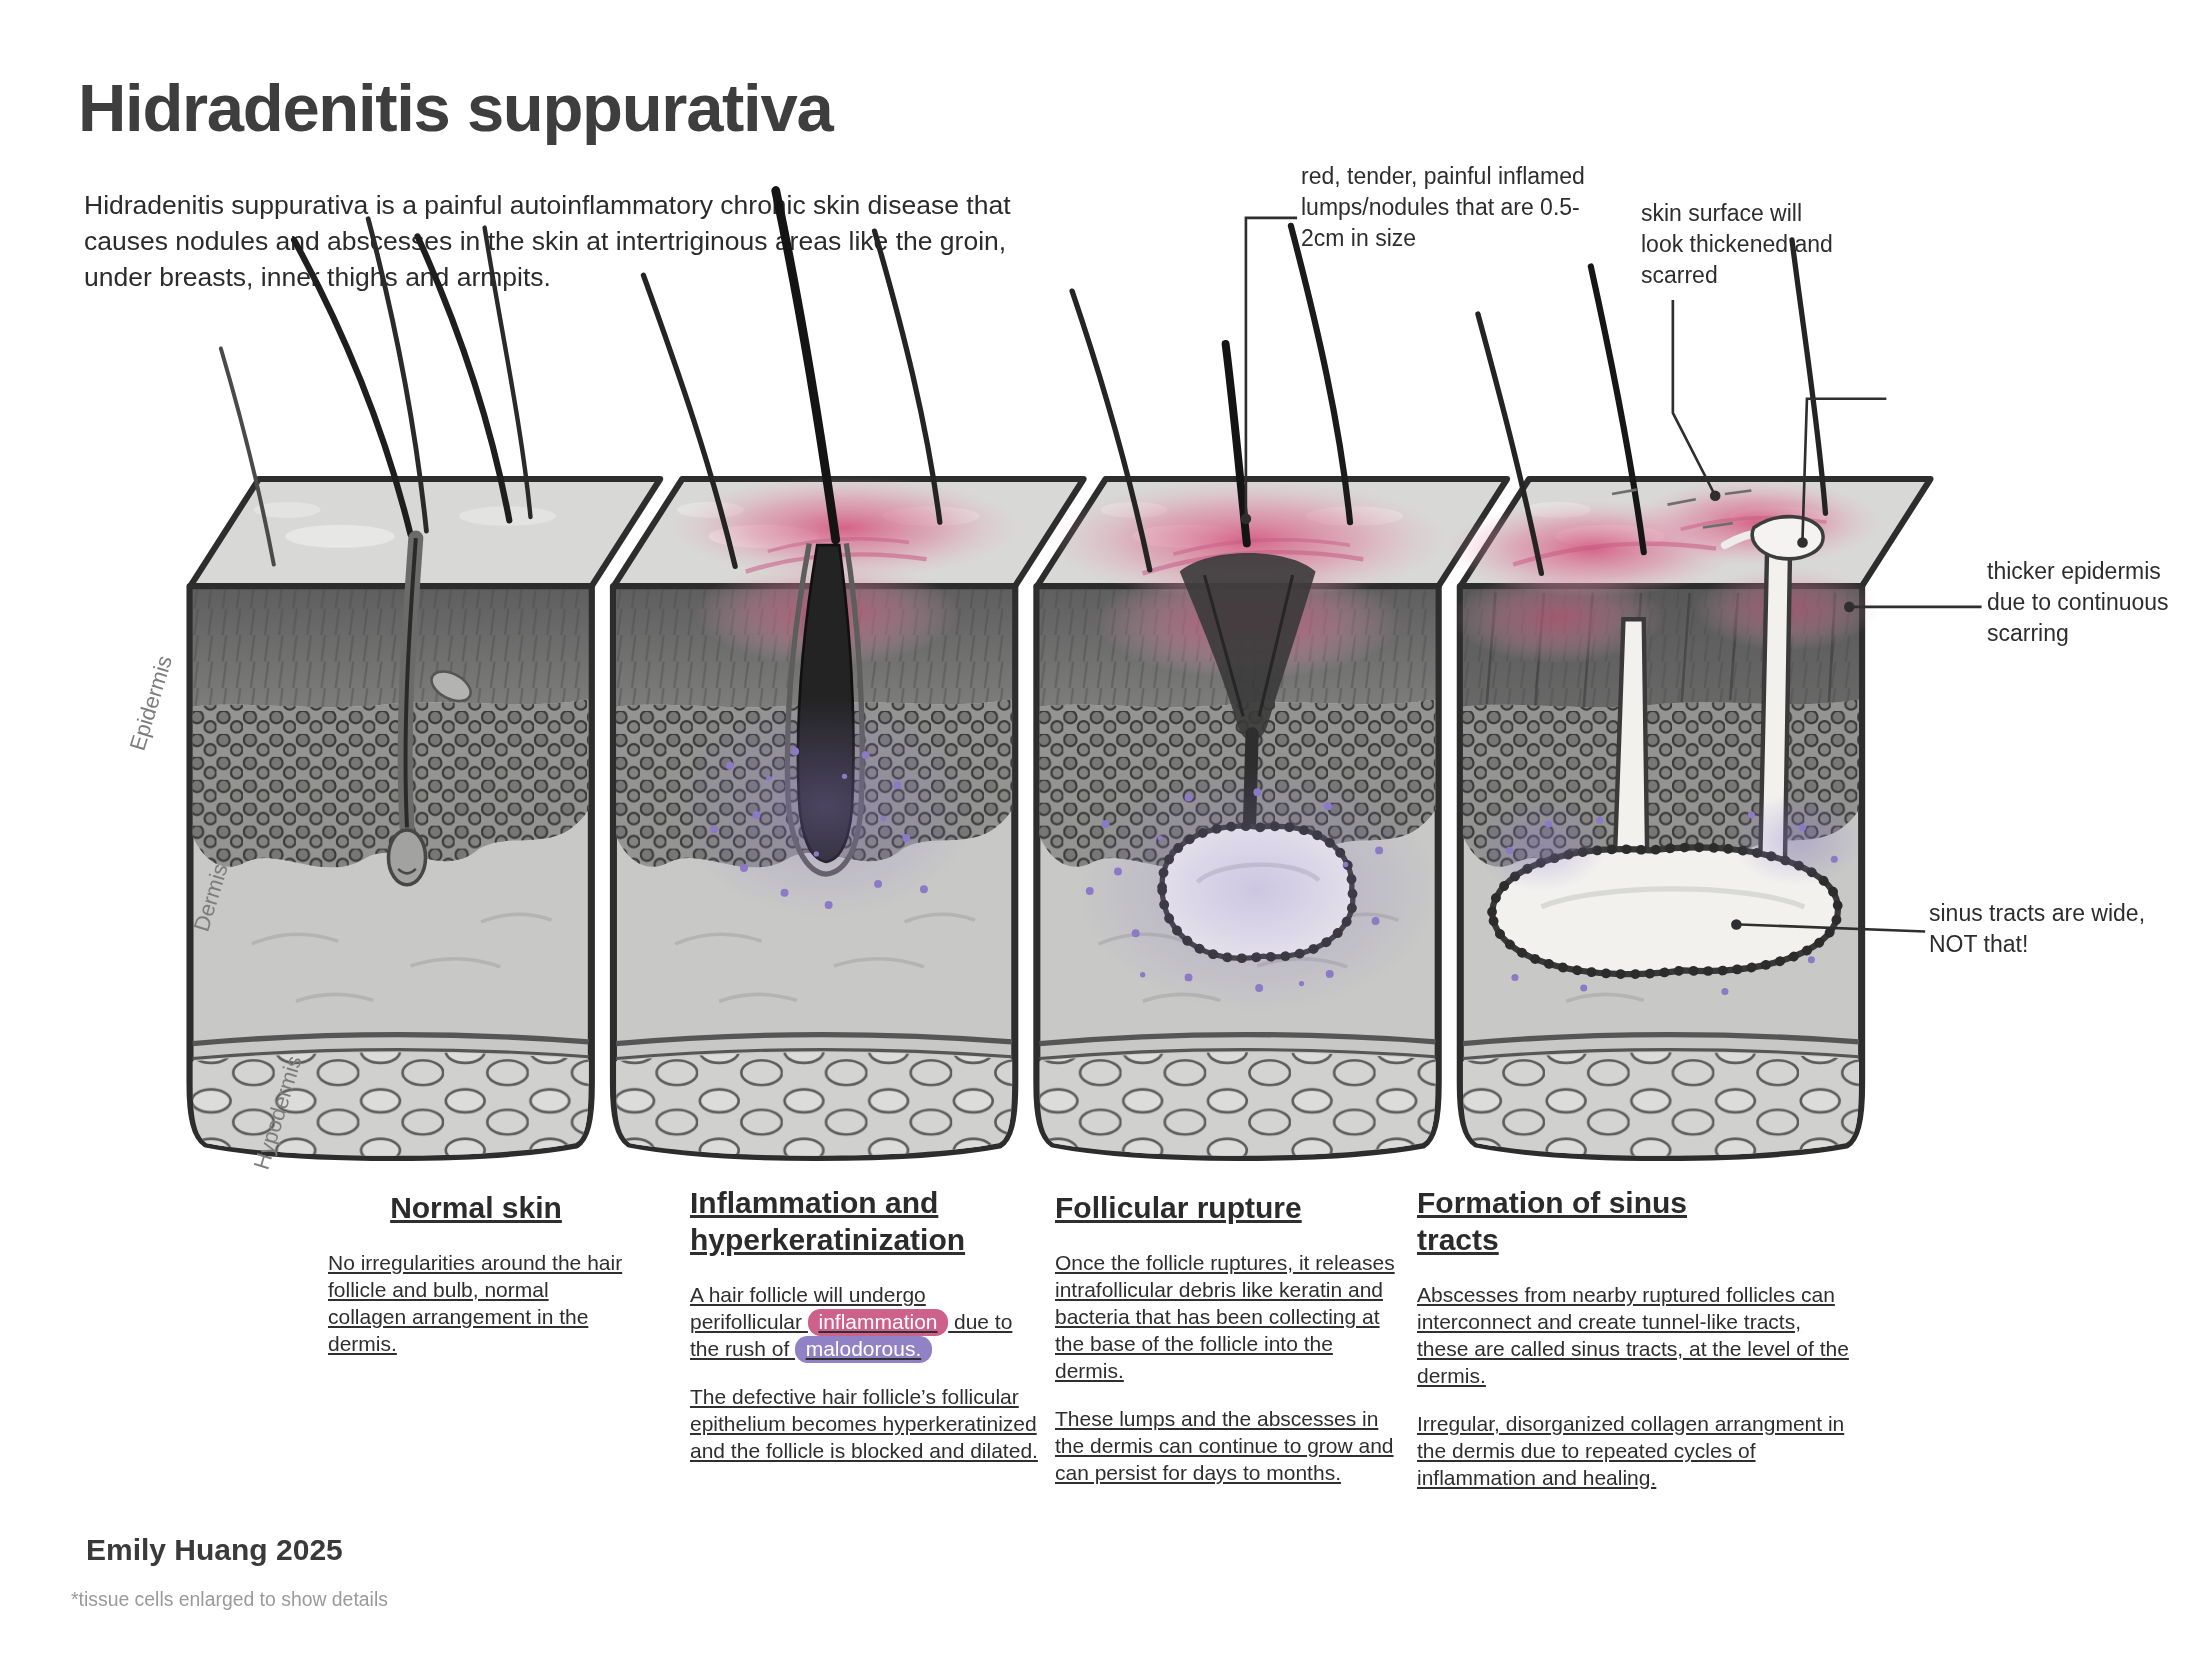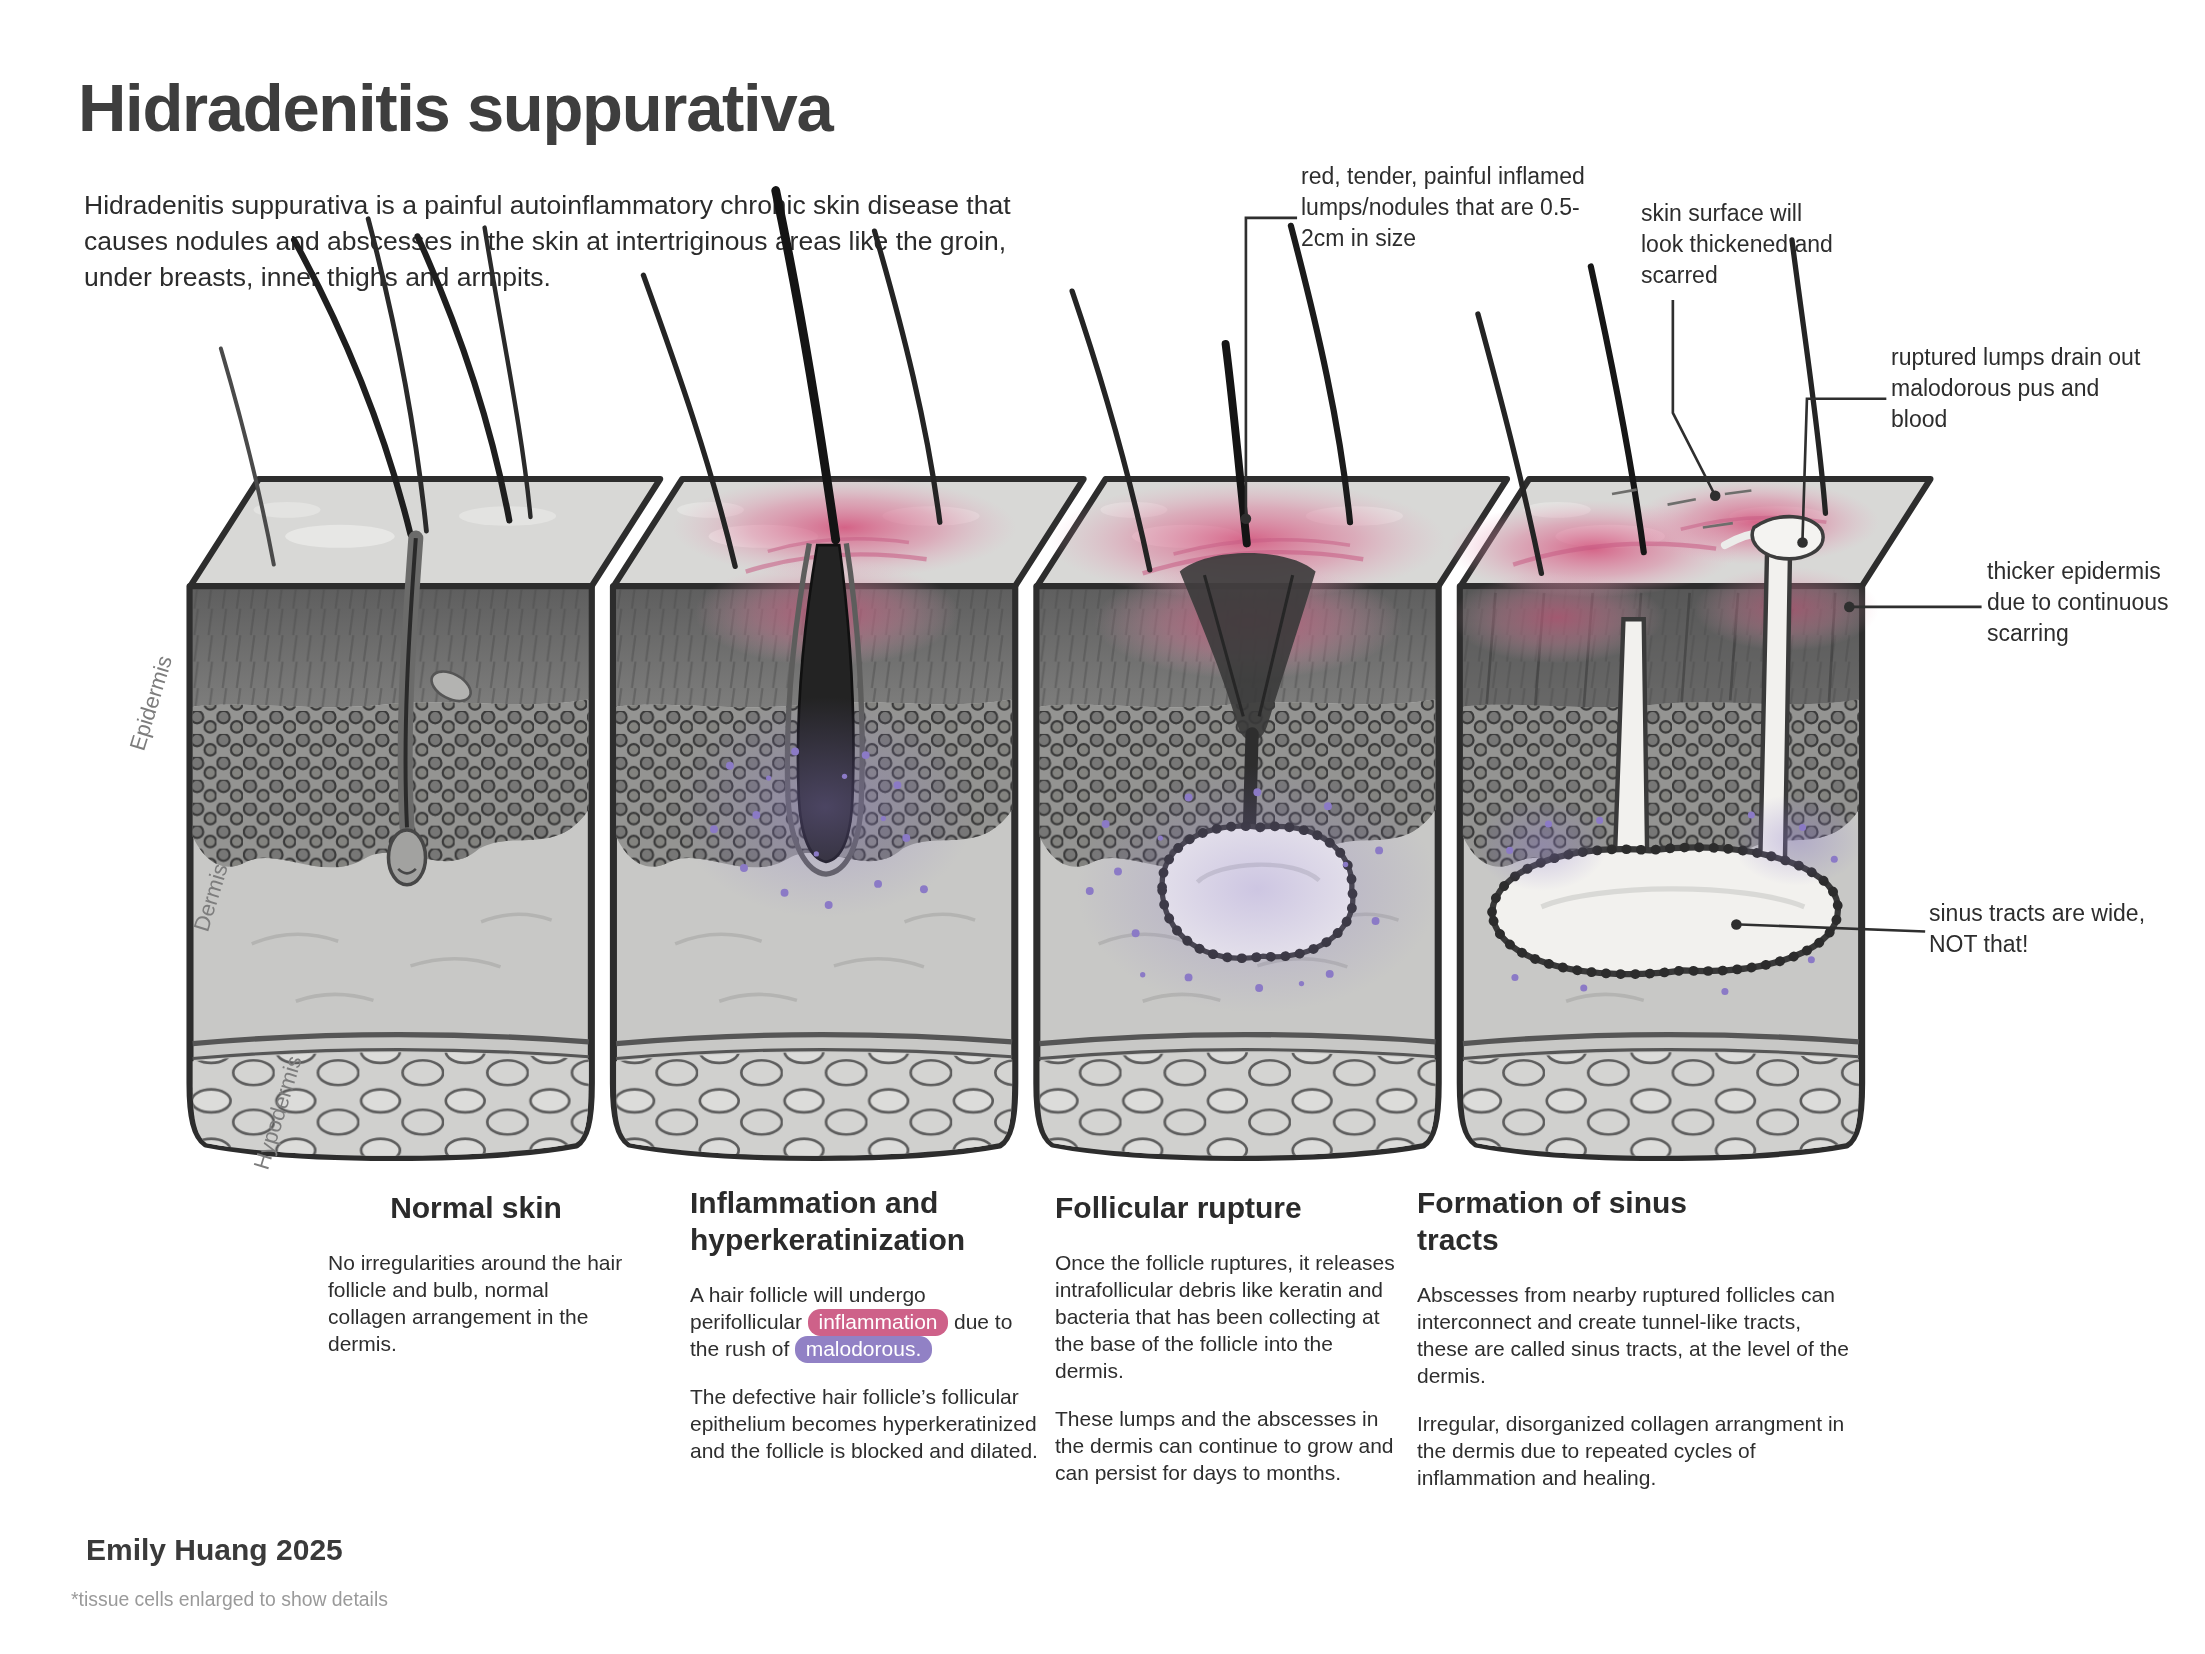--- a/index.html
+++ b/index.html
@@ -16,21 +16,21 @@
     font-size:26.5px;line-height:36px;color:#2b2b2b;
   }
   .illustration{position:absolute;left:0;top:0;width:2206px;height:1654px;}
   .annotation{
     position:absolute;font-size:23px;line-height:31px;color:#2d2d2d;
   }
   .layer-label{
     position:absolute;font-size:22px;color:#7d7d7d;white-space:nowrap;
     transform:rotate(-73deg);transform-origin:0 50%;
   }
-  .stage{position:absolute;}
+  .stage{position:absolute;text-decoration:underline;}
   .stage-title{
     margin:0 0 23px 0;font-size:30px;font-weight:700;color:#2b2b2b;line-height:37px;
   }
   .stage-title.centered{text-align:center;}
   .stage-body{margin:0 0 21px 0;font-size:21px;line-height:27px;color:#2e2e2e;}
   .stage-body:last-child{margin-bottom:0;}
   .narrow-title{max-width:300px;}
   .pill{
     color:#ffffff;border-radius:12.4px;padding:0.9px 10.6px 2.6px 10.6px;white-space:nowrap;
   }
@@ -274,21 +274,20 @@
       <circle cx="1968" cy="1048" r="6" fill="#2f2f2f" stroke="none"></circle>
     </g>
   </svg>
 
   <div class="layer-label" style="left:137px;top:737px;">Epidermis</div>
   <div class="layer-label" style="left:201px;top:918px;">Dermis</div>
   <div class="layer-label" style="left:261px;top:1156px;">Hypodermis</div>
 
   <div class="annotation" style="left:1301px;top:161px;width:291px;">red, tender, painful inflamed lumps/nodules that are 0.5-2cm in size</div>
   <div class="annotation" style="left:1641px;top:198px;width:207px;">skin surface will look thickened and scarred</div>
-  <div class="annotation" style="left:1891px;top:342px;width:265px;">ruptured lumps drain out malodorous pus and blood</div>
   <div class="annotation" style="left:1987px;top:556px;width:216px;">thicker epidermis due to continuous scarring</div>
   <div class="annotation" style="left:1929px;top:898px;width:229px;">sinus tracts are wide, NOT that!</div>
 
   <div class="stage" style="left:328px;top:1189px;width:296px;">
     <h2 class="stage-title centered">Normal skin</h2>
     <p class="stage-body">No irregularities around the hair follicle and bulb, normal collagen arrangement in the dermis.</p>
   </div>
 
   <div class="stage" style="left:690px;top:1184px;width:353px;">
     <h2 class="stage-title narrow-title">Inflammation and hyperkeratinization</h2>

